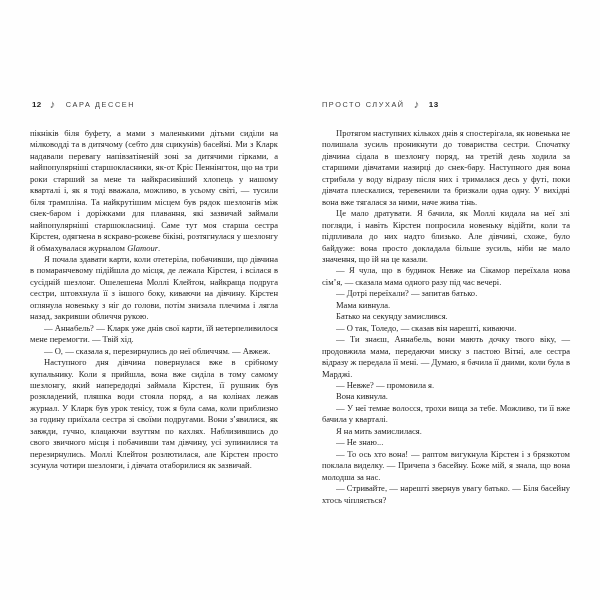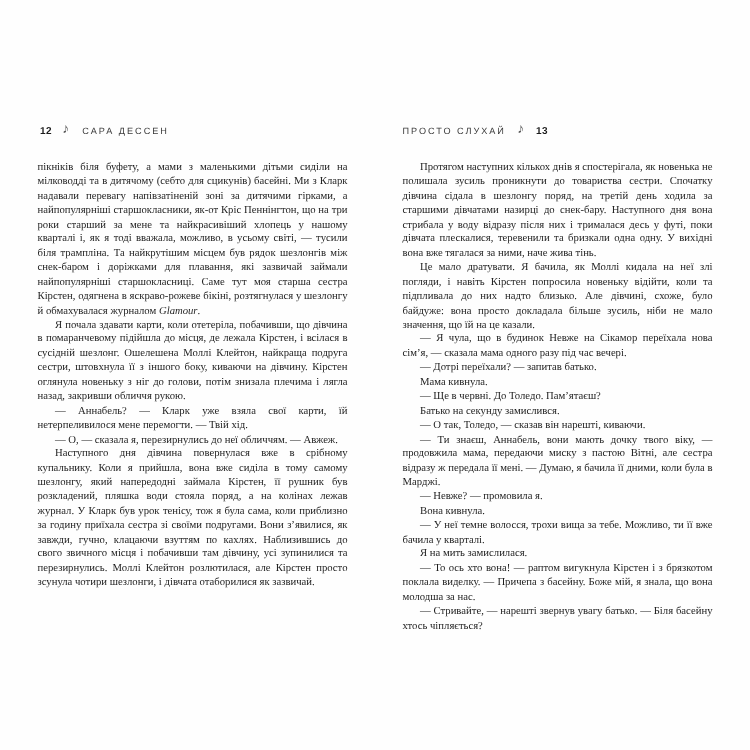--- a/index.html
+++ b/index.html
@@ -99,46 +99,46 @@
 
     <div class="runhead runhead-verso">
       <span class="folio">12</span>
       <span class="note-icon">♪</span>
       <span class="runhead-label">САРА ДЕССЕН</span>
     </div>
 
     <div class="bodytext">
       <p class="cont">пікніків біля буфету, а мами з маленькими дітьми сиділи на мілководді та в дитячому (себто для сцикунів) басейні. Ми з Кларк надавали перевагу напівзатіненій зоні за дитячими гірками, а найпопулярніші старшокласники, як-от Кріс Пеннінгтон, що на три роки старший за мене та найкрасивіший хлопець у нашому кварталі і, як я тоді вважала, можливо, в усьому світі, — тусили біля трампліна. Та найкрутішим місцем був рядок шезлонгів між снек-баром і доріжками для плавання, які зазвичай займали найпопулярніші старшокласниці. Саме тут моя старша сестра Кірстен, одягнена в яскраво-рожеве бікіні, розтягнулася у шезлонгу й обмахувалася журналом <em>Glamour</em>.</p>
       <p>Я почала здавати карти, коли отетеріла, побачивши, що дівчина в помаранчевому підійшла до місця, де лежала Кірстен, і всілася в сусідній шезлонг. Ошелешена Моллі Клейтон, найкраща подруга сестри, штовхнула її з іншого боку, киваючи на дівчину. Кірстен оглянула новеньку з ніг до голови, потім знизала плечима і лягла назад, закривши обличчя рукою.</p>
-      <p>— Аннабель? — Кларк уже взяла свої карти, їй нетерпеливилося мене перемогти. — Твій хід.</p>
+      <p>— Аннабель? — Кларк уже днів свої карти, їй нетерпеливилося мене перемогти. — Твій хід.</p>
       <p>— О, — сказала я, перезирнулись до неї обличчям. — Авжеж.</p>
       <p>Наступного дня дівчина повернулася вже в срібному купальнику. Коли я прийшла, вона вже сиділа в тому самому шезлонгу, який напередодні займала Кірстен, її рушник був розкладений, пляшка води стояла поряд, а на колінах лежав журнал. У Кларк був урок тенісу, тож я була сама, коли приблизно за годину приїхала сестра зі своїми подругами. Вони зʼявилися, як завжди, гучно, клацаючи взуттям по кахлях. Наблизившись до свого звичного місця і побачивши там дівчину, усі зупинилися та перезирнулись. Моллі Клейтон розлютилася, але Кірстен просто зсунула чотири шезлонги, і дівчата отаборилися як зазвичай.</p>
     </div>
   </div>
 
   <div class="page page-recto">
 
     <div class="runhead runhead-recto">
       <span class="runhead-label">ПРОСТО СЛУХАЙ</span>
       <span class="note-icon">♪</span>
       <span class="folio">13</span>
     </div>
 
     <div class="bodytext">
       <p>Протягом наступних кількох днів я спостерігала, як новенька не полишала зусиль проникнути до товариства сестри. Спочатку дівчина сідала в шезлонгу поряд, на третій день ходила за старшими дівчатами назирці до снек-бару. Наступного дня вона стрибала у воду відразу після них і трималася десь у футі, поки дівчата плескалися, теревенили та бризкали одна одну. У вихідні вона вже тягалася за ними, наче жива тінь.</p>
       <p>Це мало дратувати. Я бачила, як Моллі кидала на неї злі погляди, і навіть Кірстен попросила новеньку відійти, коли та підпливала до них надто близько. Але дівчині, схоже, було байдуже: вона просто докладала більше зусиль, ніби не мало значення, що їй на це казали.</p>
       <p>— Я чула, що в будинок Невже на Сікамор переїхала нова сімʼя, — сказала мама одного разу під час вечері.</p>
       <p>— Дотрі переїхали? — запитав батько.</p>
       <p>Мама кивнула.</p>
-      <p>— Ще в червні. До Толедо. Памʼятаєш?</p>
       <p>Батько на секунду замислився.</p>
       <p>— О так, Толедо, — сказав він нарешті, киваючи.</p>
       <p>— Ти знаєш, Аннабель, вони мають дочку твого віку, — продовжила мама, передаючи миску з пастою Вітні, але сестра відразу ж передала її мені. — Думаю, я бачила її дними, коли була в Марджі.</p>
       <p>— Невже? — промовила я.</p>
       <p>Вона кивнула.</p>
       <p>— У неї темне волосся, трохи вища за тебе. Можливо, ти її вже бачила у кварталі.</p>
       <p>Я на мить замислилася.</p>
+      <p>— Не знаю...</p>
       <p>— То ось хто вона! — раптом вигукнула Кірстен і з брязкотом поклала виделку. — Причепа з басейну. Боже мій, я знала, що вона молодша за нас.</p>
       <p>— Стривайте, — нарешті звернув увагу батько. — Біля басейну хтось чіпляється?</p>
     </div>
   </div>
 
 </div>
 
 </body></html>

